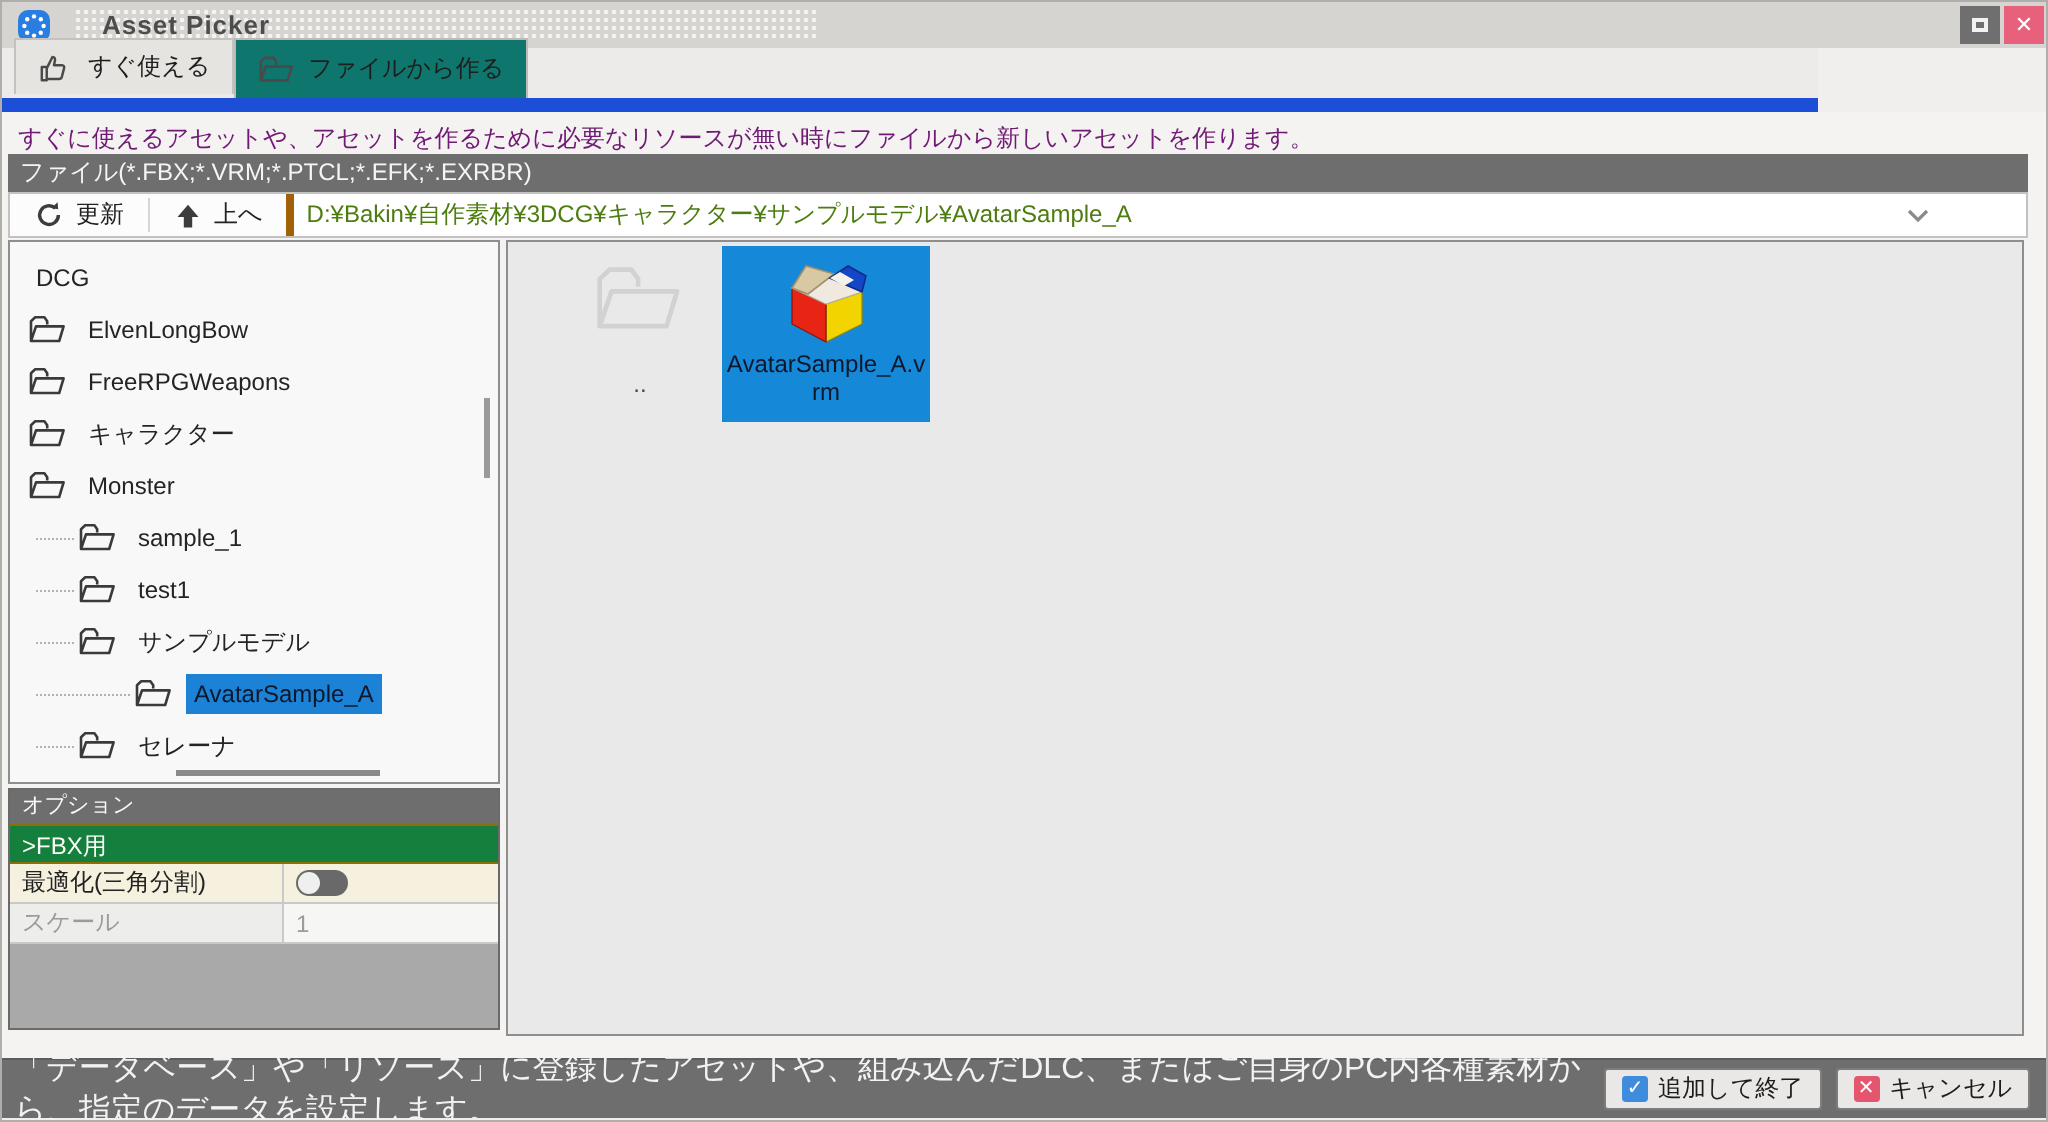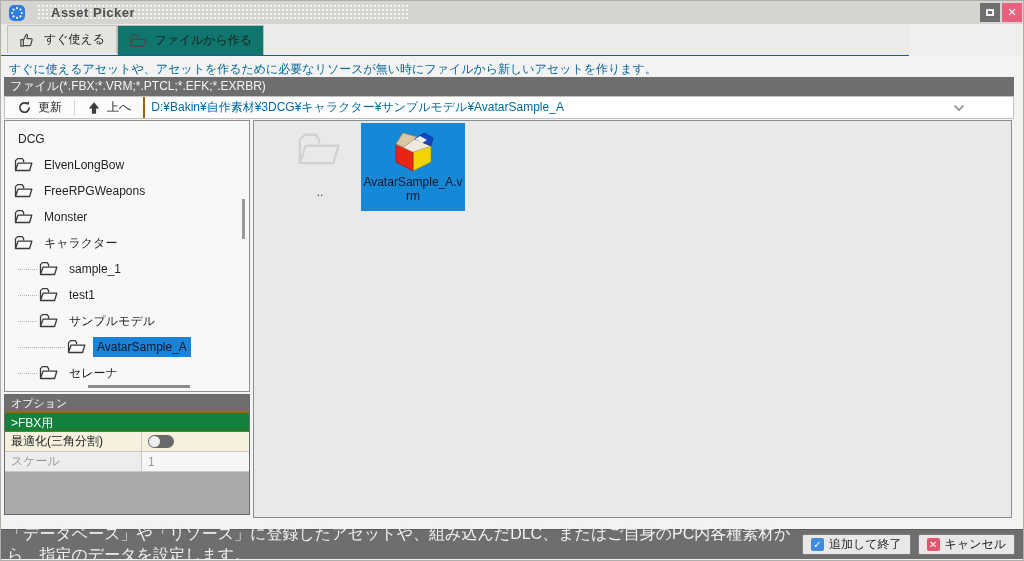--- a/index.html
+++ b/index.html
@@ -13,40 +13,40 @@
     background-image:radial-gradient(rgba(255,255,255,.75) 1px, transparent 1.3px);
     background-size:4px 4px; }
   .title-text { font-size:13px; font-weight:bold; color:#4d4d4d; letter-spacing:.5px; padding-left:14px; }
   .win-controls { position:absolute; right:3px; top:2px; display:flex; gap:2px; }
   .win-btn { width:20px; height:19px; display:flex; align-items:center; justify-content:center; }
   .max-btn { background:#6f6f6f; }
   .max-glyph { width:8px; height:7px; border:2px solid #f2f2f2; }
   .close-btn { background:#e7617d; color:#fff; font-size:11px; font-weight:bold; }
 
   
-  .tabbar { position:absolute; left:0; top:23px; width:908px; height:32px; background:#edebe9; border-bottom:1px solid #1d4ed8; }
+  .tabbar { position:absolute; left:0; top:23px; width:908px; height:32px; background:#edebe9; border-bottom:7px solid #1d4ed8; }
   .tabs { position:absolute; left:6px; bottom:0; display:flex; }
   .tab { height:28px; display:flex; align-items:center; gap:6px; padding:0 11px; font-size:12px; color:#1e1e1e;
     border:1px solid #c4c2bf; border-bottom:none; background:#e6e4e1; }
   .tab.active { background:#0f766e; height:30px; border-color:#bdbbb8; }
   .tab .ticon { width:19px; height:16px; flex:0 0 auto; }
 
   
   .content { position:absolute; left:0; top:55px; width:1024px; height:473px; background:#f4f3f2; }
-  .desc { position:absolute; left:8px; top:5px; font-size:12px; color:#0369a1; }
+  .desc { position:absolute; left:8px; top:5px; font-size:12px; color:#701a75; }
   .filterbar { position:absolute; left:3px; top:21px; width:1010px; height:24px; background:#6e6e6e;
     color:#f5f5f5; font-size:12px; line-height:18px; padding-left:6px; }
 
   
   .toolbar { position:absolute; left:3px; top:40px; width:1010px; height:23px; background:#fcfcfc;
     border:1px solid #c2c2c2; display:flex; align-items:stretch; }
   .tool-btn { display:flex; align-items:center; gap:6px; padding:0 12px; font-size:12px; color:#222; cursor:default; }
   .tool-sep { width:1px; background:#d6d6d6; margin:2px 0; }
-  .path-combo { flex:1; display:flex; align-items:center; background:#ffffff; border-left:2px solid #a16207;
-    font-size:12px; color:#0369a1; padding:0 6px; position:relative; }
+  .path-combo { flex:1; display:flex; align-items:center; background:#ffffff; border-left:4px solid #a16207;
+    font-size:12px; color:#4d7c0f; padding:0 6px; position:relative; }
   .path-combo .chev { position:absolute; right:48px; color:#8a8a8a; }
 
   
   .tree-panel { position:absolute; left:3px; top:64px; width:246px; height:272px; background:#f8f8f8;
     border:1px solid #8e8e8e; overflow:hidden; padding-top:5px; }
   .trow { height:26px; display:flex; align-items:center; font-size:12px; color:#242424; white-space:nowrap; }
   .trow .fico { width:20px; height:16px; flex:0 0 auto; margin-right:6px; }
   .trow .dash { display:inline-block; border-top:1px dotted #b2b2b2; height:0; margin-right:2px; }
   .lv0 { padding-left:9px; }
   .lv1 { padding-left:13px; } .lv1 .dash { width:19px; }
@@ -181,27 +181,27 @@
       <div class="trow lv0">
         <svg class="fico" viewBox="0 0 20 16">
             <path d="M1.5 13.5 V3.6 L3.6 1.6 h4.6 l1.4 2 v1.6 M1.5 13.5 L4 6.2 h13.8 l-2.2 7.3 Z" fill="none" stroke="#3a3a3a" stroke-width="1.3" stroke-linejoin="round"></path>
           </svg>
         <span class="tlabel">FreeRPGWeapons</span>
       </div>
       <div class="trow lv0">
         <svg class="fico" viewBox="0 0 20 16">
             <path d="M1.5 13.5 V3.6 L3.6 1.6 h4.6 l1.4 2 v1.6 M1.5 13.5 L4 6.2 h13.8 l-2.2 7.3 Z" fill="none" stroke="#3a3a3a" stroke-width="1.3" stroke-linejoin="round"></path>
           </svg>
+        <span class="tlabel">キャラクター</span>
+      </div>
+      <div class="trow lv0">
+        <svg class="fico" viewBox="0 0 20 16">
+            <path d="M1.5 13.5 V3.6 L3.6 1.6 h4.6 l1.4 2 v1.6 M1.5 13.5 L4 6.2 h13.8 l-2.2 7.3 Z" fill="none" stroke="#3a3a3a" stroke-width="1.3" stroke-linejoin="round"></path>
+          </svg>
         <span class="tlabel">Monster</span>
-      </div>
-      <div class="trow lv0">
-        <svg class="fico" viewBox="0 0 20 16">
-            <path d="M1.5 13.5 V3.6 L3.6 1.6 h4.6 l1.4 2 v1.6 M1.5 13.5 L4 6.2 h13.8 l-2.2 7.3 Z" fill="none" stroke="#3a3a3a" stroke-width="1.3" stroke-linejoin="round"></path>
-          </svg>
-        <span class="tlabel">キャラクター</span>
       </div>
       <div class="trow lv1">
         <span class="dash"></span>
         <svg class="fico" viewBox="0 0 20 16">
             <path d="M1.5 13.5 V3.6 L3.6 1.6 h4.6 l1.4 2 v1.6 M1.5 13.5 L4 6.2 h13.8 l-2.2 7.3 Z" fill="none" stroke="#3a3a3a" stroke-width="1.3" stroke-linejoin="round"></path>
           </svg>
         <span class="tlabel">sample_1</span>
       </div>
       <div class="trow lv1">
         <span class="dash"></span>

